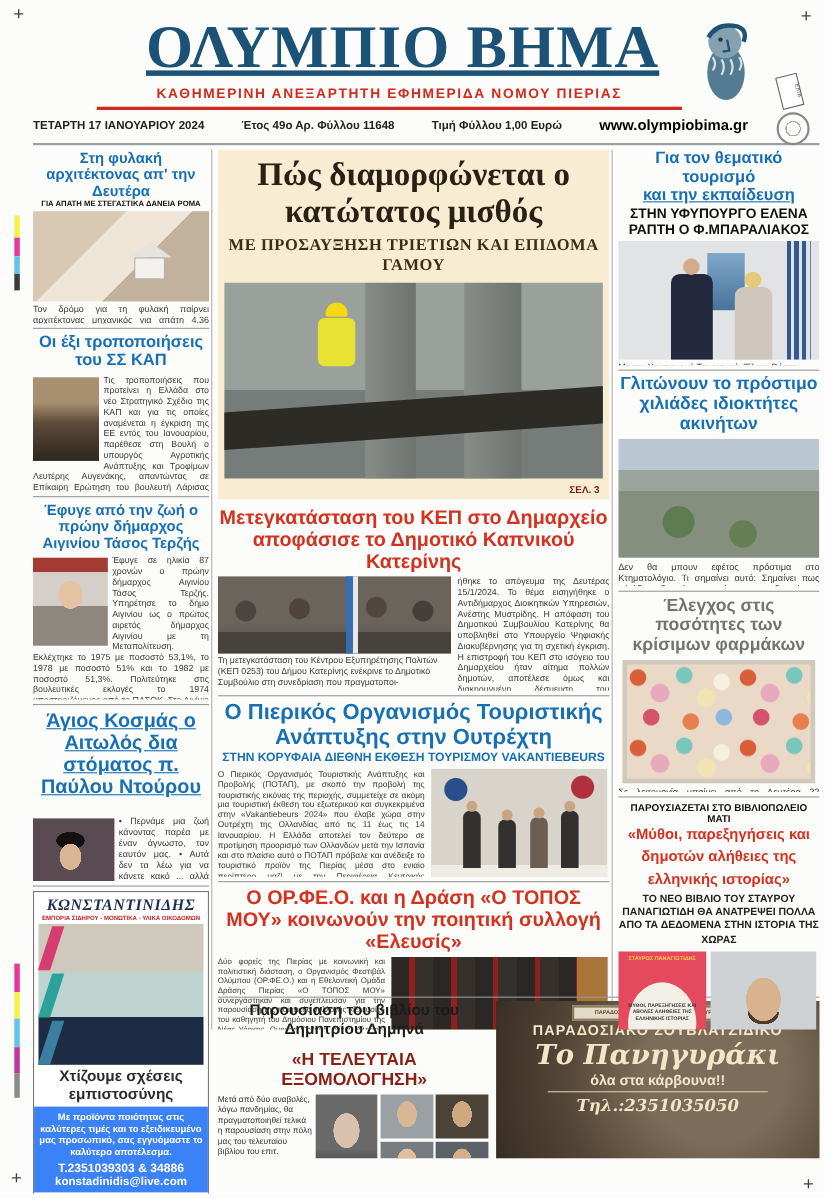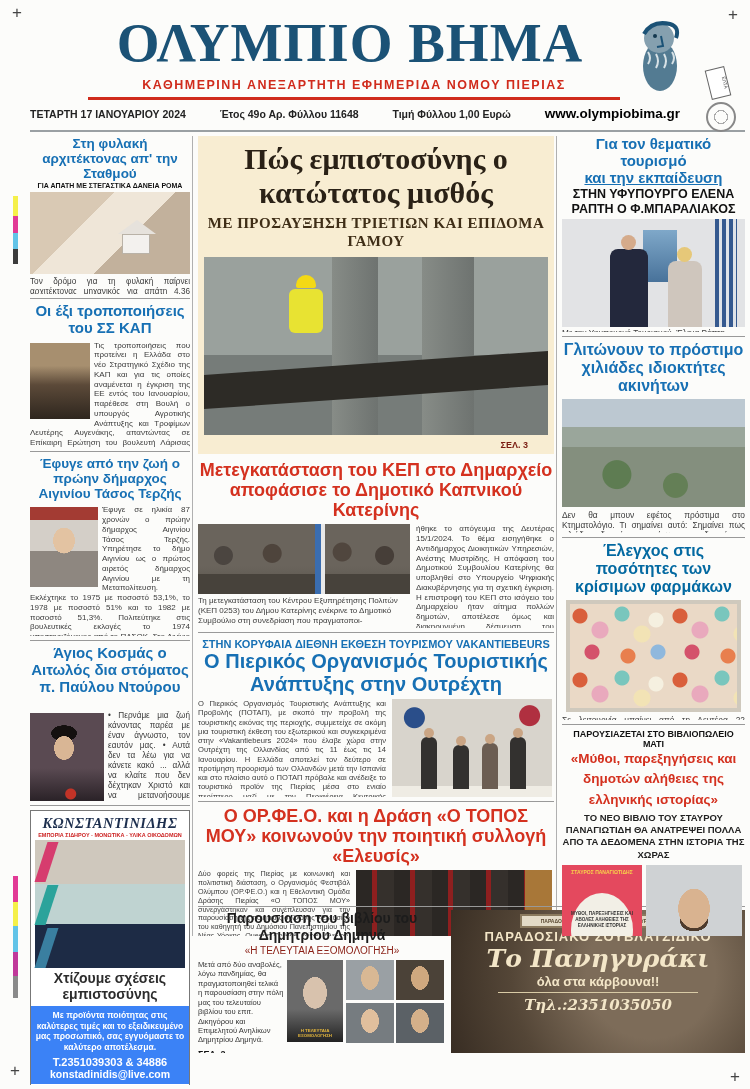--- a/index.html
+++ b/index.html
@@ -6,23 +6,23 @@
   .sheet{position:relative;width:750px;height:1089px;background:#fcfcfa;overflow:hidden;
          font-family:"Liberation Sans","DejaVu Sans",sans-serif;color:#222;}
   .crop{position:absolute;font-size:17px;color:#444;font-weight:400;line-height:1;}
   
   .regbar{position:absolute;width:5px;}
   .regbar div{width:5px;}
   .cmyk{position:absolute;left:40px;top:1030px;font-size:9px;font-weight:bold;line-height:1.25;width:10px;text-align:center;}
   .cmyk .c{color:#00aeef}.cmyk .m{color:#ec008c}.cmyk .y{color:#d6b60a}.cmyk .k{color:#111}
   
   .masthead{position:absolute;left:30px;top:14px;width:715px;height:122px;}
-  .mh-title{position:absolute;left:54px;top:0;width:532px;text-align:center;
+  .mh-title{position:absolute;left:70px;top:0;width:532px;text-align:center;
             font-family:"Liberation Serif","DejaVu Serif",serif;font-weight:bold;
-            font-size:55px;line-height:1.05;color:#1b5276;letter-spacing:1px;}
+            font-size:55px;line-height:1.05;color:#1b5276;letter-spacing:1px;text-decoration:underline;}
   .mh-sub{position:absolute;left:58px;top:64px;width:532px;text-align:center;
           font-size:12.5px;font-weight:bold;color:#d02b1c;letter-spacing:1.5px;}
   .mh-redline{position:absolute;left:58px;top:83px;width:532px;height:3px;background:#d02b1c;}
   .mh-dateline{position:absolute;left:0;top:92px;width:650px;display:flex;justify-content:space-between;align-items:center;}
   .mh-dateline span{font-size:10.5px;font-weight:bold;color:#222;}
   .mh-dateline .site{font-size:13.5px;color:#000;}
   .mh-grayline{position:absolute;left:0;top:116px;width:715px;height:2px;background:#9aa0a3;}
   .zeus{position:absolute;left:600px;top:0px;}
   .stamp{position:absolute;left:678px;top:54px;width:18px;height:26px;border:1px solid #666;
          transform:rotate(-14deg);font-size:5px;color:#555;text-align:center;line-height:1.1;
@@ -33,21 +33,21 @@
   .col{position:absolute;top:136px;overflow:hidden;}
   .col-left{left:30px;width:160px;height:949px;}
   .col-center{left:198px;width:356px;height:800px;}
   .col-right{left:562px;width:183px;height:800px;}
   .vrule{position:absolute;top:136px;width:0;height:800px;border-left:1px solid #b0b0b0;}
   .sep{border:none;border-top:1px solid #999;margin:4px 0;}
   .sec{overflow:hidden;}
   
   .h-blue{color:#1770b4;font-weight:bold;text-align:center;line-height:1.12;}
   .h-red{color:#d4311f;font-weight:bold;text-align:center;line-height:1.12;}
-  .h-dark{color:#0369a1;font-weight:bold;text-align:center;line-height:1.12;}
+  .h-dark{color:#737373;font-weight:bold;text-align:center;line-height:1.12;}
   .kicker{font-weight:bold;color:#111;text-align:center;}
   .body-txt{color:#3a3a3a;text-align:justify;line-height:1.22;}
   .pg{font-weight:bold;color:#111;text-align:right;font-size:9px;margin-top:2px;}
   .caption{color:#3a3a3a;line-height:1.2;}
   
   .ph{position:relative;overflow:hidden;background:#cfcac2;}
   .ph-desk{background:linear-gradient(135deg,#d9c9b4 0 35%,#efe6d8 35% 60%,#c2b19c 60%);}
   .ph-house{position:absolute;left:58%;top:52%;width:26px;height:18px;background:#f3f1ee;box-shadow:0 0 0 1px #b9b2a7;}
   .ph-roof{position:absolute;left:55%;top:34%;width:0;height:0;border-left:19px solid transparent;border-right:19px solid transparent;border-bottom:14px solid #e6e2dc;}
   .ph-suit{background:linear-gradient(180deg,#a78f6f 0 30%,#5c4a39 55%,#2e261e 100%);}
@@ -115,21 +115,21 @@
   .kon-slogan{font-weight:bold;font-size:14px;color:#2c2c2c;text-align:center;margin:2px 0;}
   .kon-black{background:#3b82f6;color:#fff;text-align:center;padding:4px 3px;margin:4px -4px;}
   .kon-black .txt{font-size:8.6px;font-weight:bold;line-height:1.25;}
   .kon-black .tel{font-size:11px;font-weight:bold;margin-top:3px;}
   .kon-black .mail{font-size:10.5px;font-weight:bold;}
   
   .lead{background:#f8edd2;padding:6px;height:306px;}
   .lead-h{font-family:"Liberation Serif","DejaVu Serif",serif;font-weight:bold;font-size:30px;
           color:#2a2116;text-align:center;line-height:1.12;}
   .lead-deck{font-family:"Liberation Serif","DejaVu Serif",serif;font-weight:bold;font-size:15px;color:#3f2e17;text-align:center;line-height:1.2;margin-top:5px;letter-spacing:0.5px;}
-  .lead-pg{position:absolute;right:26px;bottom:4px;color:#7a1d12;font-weight:bold;font-size:9px;}
+  .lead-pg{position:absolute;right:9px;bottom:4px;color:#7a1d12;font-weight:bold;font-size:9px;}
   
   .bottomrow{position:absolute;left:198px;top:906px;width:547px;height:147px;border-top:1px solid #999;padding-top:3px;box-sizing:border-box;display:flex;}
   .dim-box{width:248px;overflow:hidden;}
   .pan-ad{width:294px;margin-left:5px;overflow:hidden;position:relative;color:#f3e6c8;text-align:center;
           background:radial-gradient(circle at 68% 45%, #7d6c59 0 30%, #544637 65%, #382d23 100%);}
   .pan-sign{margin:4px auto 1px auto;width:150px;background:#e3dbc7;color:#5a4a33;font-size:5px;
             border:2px solid #8a7a5e;padding:2px 1px;font-weight:bold;}
   .pan-kicker{font-size:13px;font-weight:bold;letter-spacing:1px;margin-top:1px;}
   .pan-name{font-family:"DejaVu Serif","Liberation Serif",serif;font-style:italic;font-weight:bold;font-size:25px;margin-top:0px;}
   .pan-slogan{font-size:13px;font-weight:bold;margin-top:1px;}
@@ -143,21 +143,21 @@
   .bookcover .author{color:#f8d34a;font-size:5px;font-weight:bold;text-align:center;margin-top:4px;}
   .bookcover .blob{position:absolute;left:9px;top:28px;width:62px;height:74px;background:#f2efe6;border-radius:50%;
                    font-size:4.6px;font-weight:bold;color:#333;text-align:center;padding-top:18px;box-sizing:border-box;line-height:1.3;}
   .authorphoto{width:96px;height:128px;margin-left:4px;background:
       linear-gradient(0deg,#3f464d 0 42%, transparent 42%),
       radial-gradient(ellipse 16px 20px at 50% 34%, #d9b390 0 98%, transparent 100%),
       radial-gradient(ellipse 14px 10px at 50% 44%, #4e3b2c 0 98%, transparent 100%),
       #cfd2d4;}
   
   .dim-title{font-weight:bold;font-size:14px;text-align:center;line-height:1.2;color:#1c1c1c;}
-  .dim-deck{font-weight:normal;font-size:10px;text-align:center;color:#8a1f15;margin-top:1px;}
+  .dim-deck{font-weight:bold;font-size:16px;text-align:center;color:#8a1f15;margin-top:11px;}
   .dim-row{display:flex;margin-top:4px;}
   .dim-txt{width:86px;font-size:7.6px;line-height:1.25;color:#333;}
   .dim-cover{width:56px;height:82px;margin-left:3px;flex:none;position:relative;background:
       radial-gradient(ellipse 12px 16px at 50% 40%, #d8c2ad 0 98%, transparent 100%),
       linear-gradient(180deg,#6a6a6a 0 60%,#222 100%);}
   .dim-cover span{position:absolute;left:0;right:0;bottom:4px;color:#e5b73c;font-size:4.4px;text-align:center;font-weight:bold;}
   .dim-grid{display:grid;grid-template-columns:48px 48px;grid-gap:2px;margin-left:3px;}
   .dim-grid div{width:48px;height:40px;}
   .face1{background:radial-gradient(ellipse 9px 12px at 50% 45%,#d8b894 0 98%,transparent 100%),#9aa0a4;}
   .face2{background:radial-gradient(ellipse 9px 12px at 50% 45%,#cfa87f 0 98%,transparent 100%),#4b4238;}
@@ -218,21 +218,21 @@
     <div class="stamp">ΕΛΤΑ</div>
     <div class="postmark"></div>
   </div>
 
   <div class="vrule" style="left:192px;"></div>
   <div class="vrule" style="left:556px;"></div>
 
   <div class="col col-left">
 
     <div class="sec" style="height:158px;">
-      <div class="h-blue" style="font-size:13.5px;">Στη φυλακή αρχιτέκτονας απ' την Σταθμού</div>
+      <div class="h-blue" style="font-size:13.5px;">Στη φυλακή αρχιτέκτονας απ' την Δευτέρα</div>
       <div class="kicker" style="font-size:7px;margin-top:1px;">ΓΙΑ ΑΠΑΤΗ ΜΕ ΣΤΕΓΑΣΤΙΚΑ ΔΑΝΕΙΑ ΡΟΜΑ</div>
       <div class="ph ph-desk" style="width:160px;height:82px;margin-top:3px;">
         <div class="ph-roof"></div>
         <div class="ph-house"></div>
       </div>
       <div class="body-txt" style="font-size:8.2px;margin-top:3px;">Τον δρόμο για τη φυλακή παίρνει αρχιτέκτονας μηχανικός για απάτη 4,36 εκατ. ευρώ με στεγαστικά δάνεια μέσω της πρώην Αγροτικής Τράπεζας.</div>
 
     </div>
     <hr class="sep">
 
@@ -249,21 +249,21 @@
     <div class="sec" style="height:180px;">
       <div class="h-blue" style="font-size:13.5px;">Έφυγε από την ζωή ο πρώην δήμαρχος Αιγινίου Τάσος Τερζής</div>
       <div style="margin-top:4px;">
         <div class="ph ph-portrait" style="float:left;width:68px;height:80px;margin:2px 4px 2px 0;"></div>
         <div class="body-txt" style="font-size:8px;">Έφυγε σε ηλικία 87 χρονών ο πρώην δήμαρχος Αιγινίου Τάσος Τερζής. Υπηρέτησε το δήμο Αιγινίου ως ο πρώτος αιρετός δήμαρχος Αιγινίου με τη Μεταπολίτευση. Εκλέχτηκε το 1975 με ποσοστό 53,1%, το 1978 με ποσοστό 51% και το 1982 με ποσοστό 51,3%. Πολιτεύτηκε στις βουλευτικές εκλογές το 1974 υποστηριζόμενος από το ΠΑΣΟΚ. Στο Αιγίνιο τον τόπο που έζησε και αγάπησε ίδρυσε ιδιωτικό μουσείο το οποίο φιλοξενούσε κειμήλια της πατρίδας του της Ανατολικής Ρωμυλίας και μια μεγάλη συλλογή βιβλίων και εντύπων. Η κηδεία του θα γίνει σήμερα από τον Ιερό Ναό Αγίου Ανδρέα στο Αιγίνιο στις 4 μ.μ.</div>
       </div>
     </div>
     <hr class="sep">
 
     <div class="sec" style="height:156px;">
-      <div class="h-blue" style="font-size:15px;">Άγιος Κοσμάς ο Αιτωλός δια στόματος π. Παύλου Ντούρου</div>
+      <div class="h-blue" style="font-size:18px;text-decoration:underline;">Άγιος Κοσμάς ο Αιτωλός δια στόματος π. Παύλου Ντούρου</div>
       <div style="margin-top:16px;">
         <div class="ph ph-priest" style="float:left;width:74px;height:92px;margin:2px 4px 2px 0;"></div>
         <div class="body-txt" style="font-size:8.2px;">• Περνάμε μια ζωή κάνοντας παρέα με έναν άγνωστο, τον εαυτόν μας. • Αυτά δεν τα λέω για να κάνετε κακό ... αλλά να κλαίτε που δεν δέχτηκαν Χριστό και να μετανοήσουμε εμείς για αυτούς.</div>
       </div>
       <div class="pg" style="clear:both;">ΣΕΛ. 2</div>
     </div>
     <hr class="sep">
 
     <div class="kon-ad">
       <div class="kon-title">ΚΩΝΣΤΑΝΤΙΝΙΔΗΣ</div>
@@ -278,21 +278,21 @@
         <div class="txt">Με προϊόντα ποιότητας στις καλύτερες τιμές και το εξειδικευμένο μας προσωπικό, σας εγγυόμαστε το καλύτερο αποτέλεσμα.</div>
         <div class="tel">Τ.2351039303 &amp; 34886</div>
         <div class="mail">konstadinidis@live.com</div>
       </div>
     </div>
   </div>
 
   <div class="col col-center">
 
     <div class="lead" style="position:relative;">
-      <div class="lead-h">Πώς εμπιστοσύνης ο κατώτατος μισθός</div>
+      <div class="lead-h">Πώς διαμορφώνεται ο κατώτατος μισθός</div>
       <div class="lead-deck">ΜΕ ΠΡΟΣΑΥΞΗΣΗ ΤΡΙΕΤΙΩΝ ΚΑΙ ΕΠΙΔΟΜΑ ΓΑΜΟΥ</div>
       <div class="ph ph-build" style="width:344px;height:178px;margin-top:7px;">
         <div class="pillar" style="left:128px;width:46px;"></div>
         <div class="pillar" style="left:218px;width:52px;"></div>
         <div class="helmet" style="left:92px;top:18px;"></div>
         <div class="vest" style="left:85px;top:32px;"></div>
         <div class="beam" style="bottom:38px;"></div>
       </div>
       <div class="lead-pg">ΣΕΛ. 3</div>
     </div>
@@ -304,22 +304,22 @@
           <div class="ph ph-meeting" style="width:212px;height:70px;"></div>
           <div class="caption" style="font-size:8px;margin-top:2px;">Τη μετεγκατάσταση του Κέντρου Εξυπηρέτησης Πολιτών (ΚΕΠ 0253) του Δήμου Κατερίνης ενέκρινε το Δημοτικό Συμβούλιο στη συνεδρίαση που πραγματοποι-</div>
         </div>
         <div class="body-txt" style="font-size:8px;margin-left:6px;">ήθηκε το απόγευμα της Δευτέρας 15/1/2024. Το θέμα εισηγήθηκε ο Αντιδήμαρχος Διοικητικών Υπηρεσιών, Ανέστης Μυστρίδης. Η απόφαση του Δημοτικού Συμβουλίου Κατερίνης θα υποβληθεί στο Υπουργείο Ψηφιακής Διακυβέρνησης για τη σχετική έγκριση. Η επιστροφή του ΚΕΠ στο ισόγειο του Δημαρχείου ήταν αίτημα πολλών δημοτών, αποτέλεσε όμως και διακηρυγμένη δέσμευση του Δημάρχου, Γιάννη Ντούμου, προς τους δημότες, προτού αναλάβει δημαρχιακά καθήκοντα.</div>
       </div>
 
     </div>
     <hr class="sep">
 
     <div class="sec" style="height:160px;">
+      <div class="h-blue" style="font-size:20px;">Ο Πιερικός Οργανισμός Τουριστικής Ανάπτυξης στην Ουτρέχτη</div>
       <div class="h-blue" style="font-size:11px;margin-top:1px;">ΣΤΗΝ ΚΟΡΥΦΑΙΑ ΔΙΕΘΝΗ ΕΚΘΕΣΗ ΤΟΥΡΙΣΜΟΥ VAKANTIEBEURS</div>
-      <div class="h-blue" style="font-size:20px;">Ο Πιερικός Οργανισμός Τουριστικής Ανάπτυξης στην Ουτρέχτη</div>
       <div style="display:flex;margin-top:4px;">
         <div style="width:188px;flex:none;">
           <div class="body-txt" style="font-size:7.6px;">Ο Πιερικός Οργανισμός Τουριστικής Ανάπτυξης και Προβολής (ΠΟΤΑΠ), με σκοπό την προβολή της τουριστικής εικόνας της περιοχής, συμμετείχε σε ακόμη μια τουριστική έκθεση του εξωτερικού και συγκεκριμένα στην «Vakantiebeurs 2024» που έλαβε χώρα στην Ουτρέχτη της Ολλανδίας από τις 11 έως τις 14 Ιανουαρίου. Η Ελλάδα αποτελεί τον δεύτερο σε προτίμηση προορισμό των Ολλανδών μετά την Ισπανία και στο πλαίσιο αυτό ο ΠΟΤΑΠ πρόβαλε και ανέδειξε το τουριστικό προϊόν της Πιερίας μέσα στο ενιαίο περίπτερο μαζί με την Περιφέρεια Κεντρικής Μακεδονίας και τους τουριστικούς οργανισμούς της Χαλκιδικής και της Θεσσαλονίκης.</div>
 
         </div>
         <div class="ph ph-expo" style="width:160px;height:104px;margin-left:6px;">
           <div class="person" style="left:18%;"></div>
           <div class="person" style="left:38%;height:44px;"></div>
           <div class="person" style="left:56%;height:46px;background:#6b5d52;"></div>
           <div class="person" style="left:74%;"></div>

